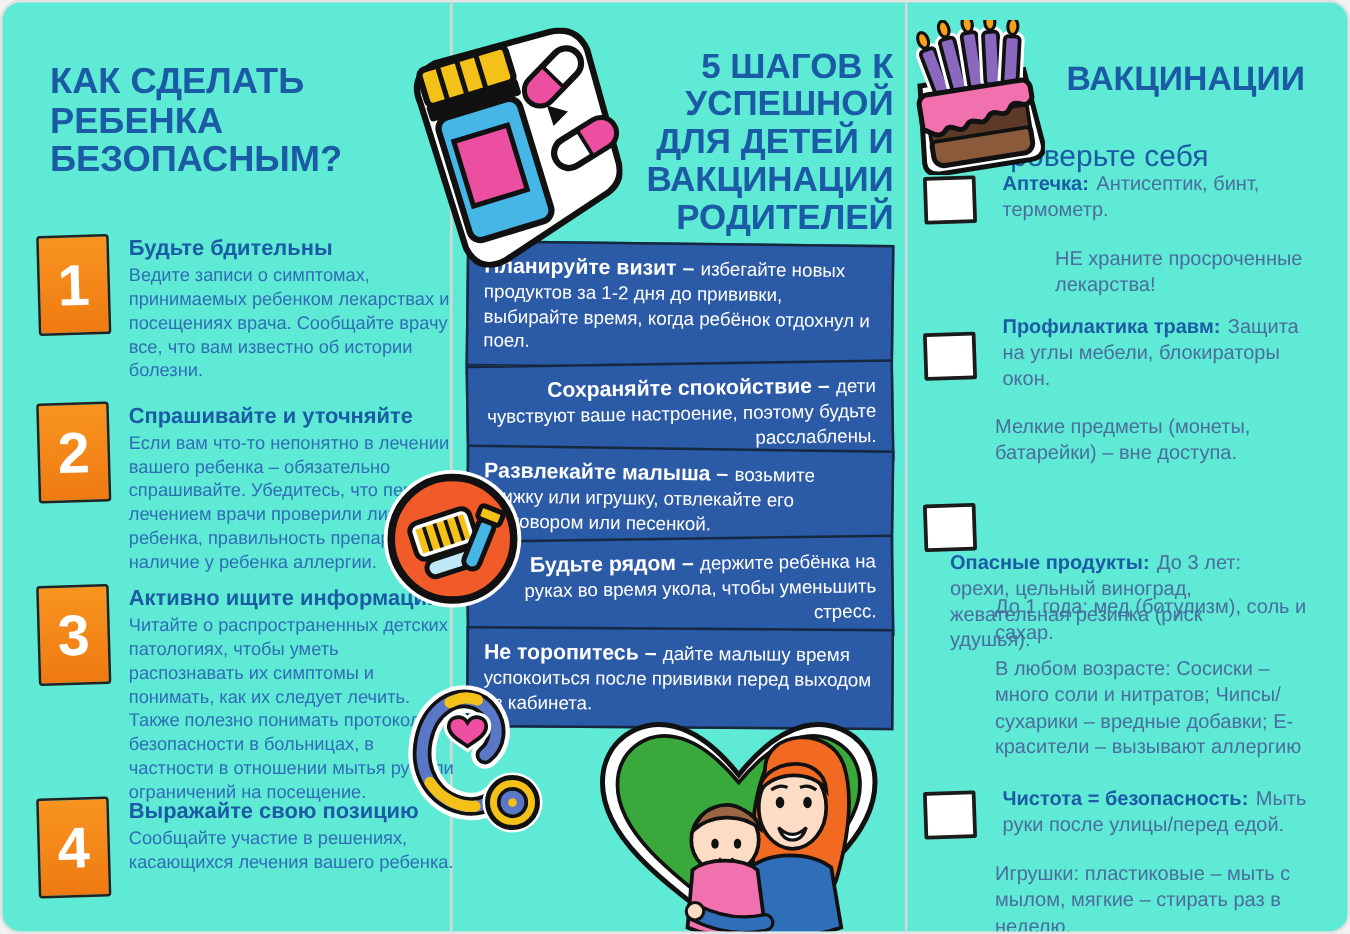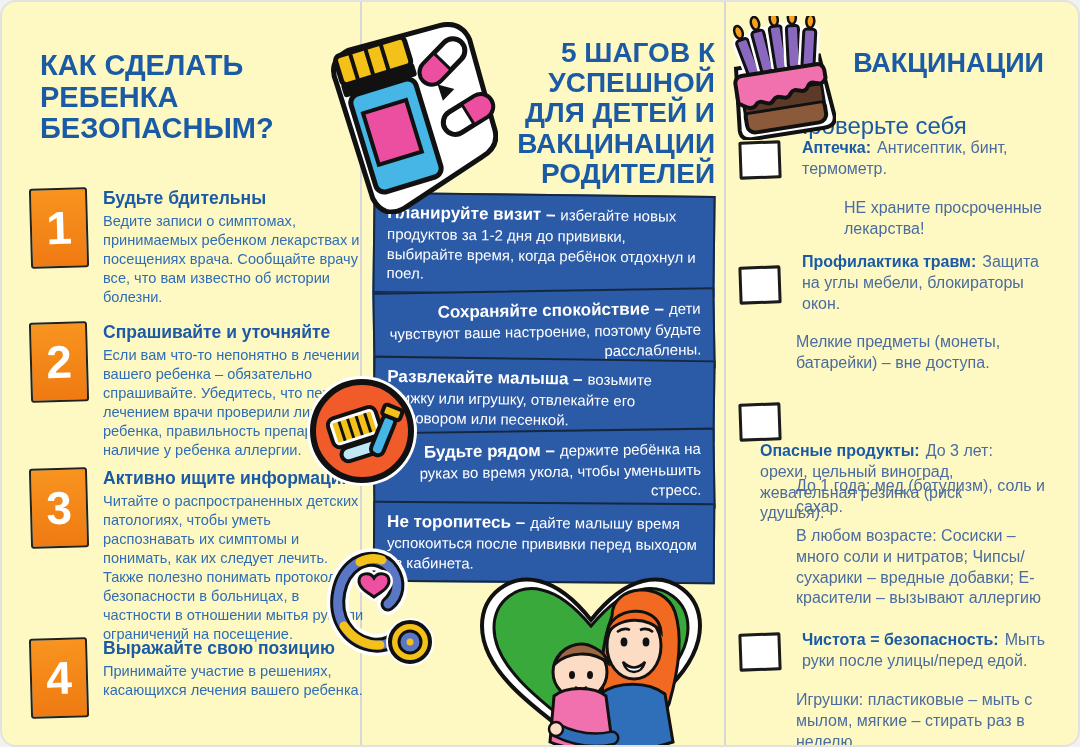--- a/index.html
+++ b/index.html
@@ -1,16 +1,16 @@
 <!DOCTYPE html>
 <html><head>
 <meta charset="utf-8">
 <style>
   html,body{margin:0;padding:0;background:#f2f2f2;font-family:"Liberation Sans",sans-serif;}
-  .page{position:relative;width:1080px;height:747px;background:#fef9c3;border-radius:16px;
+  .page{position:relative;width:1080px;height:747px;background:#5eead4;border-radius:16px;
         border:2px solid #e2e2e2;overflow:hidden;box-sizing:border-box;}
   .fold{position:absolute;top:0;bottom:0;width:2px;background:#d7d7d7;z-index:1;}
 
   
   .left-title{position:absolute;left:38px;top:48px;width:310px;color:#1b5aa5;
               font-weight:bold;font-size:29px;line-height:1.09;z-index:2;}
   .step{position:absolute;left:28px;display:flex;z-index:2;}
   .tile{width:54px;height:76px;flex:none;background:linear-gradient(180deg,#f8941f 0%,#ef7a12 100%);
         border:2px solid #222;border-radius:3px;transform:rotate(-1.6deg);
         display:flex;align-items:center;justify-content:center;color:#fff;font-weight:bold;font-size:46px;}
@@ -71,21 +71,21 @@
     <div class="tile">3</div>
     <div class="step-txt">
       <div class="step-h">Активно ищите информацию</div>
       <div class="step-b">Читайте о распространенных детских патологиях, чтобы уметь распознавать их симптомы и понимать, как их следует лечить. Также полезно понимать протоколы безопасности в больницах, в частности в отношении мытья рук или ограничений на посещение.</div>
     </div>
   </div>
   <div class="step" style="top:636px;">
     <div class="tile">4</div>
     <div class="step-txt">
       <div class="step-h">Выражайте свою позицию</div>
-      <div class="step-b">Принимайте участие в решениях, касающихся лечения вашего ребенка.</div>
+      <div class="step-b">Сообщайте участие в решениях, касающихся лечения вашего ребенка.</div>
     </div>
   </div>
 
   <div class="sticker" style="left:328px;top:20px;width:168px;height:192px;">
     <svg viewBox="0 0 168 192" width="168" height="192">
       <g transform="rotate(-8 84 96)">
         <path d="M28,20 L122,8 Q144,6 150,26 L162,116 Q166,136 146,144 L62,184 Q40,192 32,170 L12,50 Q6,28 28,20 Z" fill="#fff" stroke="#111" stroke-width="5"></path>
         <g transform="rotate(-9 62 100)">
           <rect x="28" y="60" width="68" height="102" rx="9" fill="#45b6e6" stroke="#111" stroke-width="5"></rect>
           <rect x="37" y="80" width="45" height="54" fill="#ec4fa0" stroke="#111" stroke-width="4"></rect>

